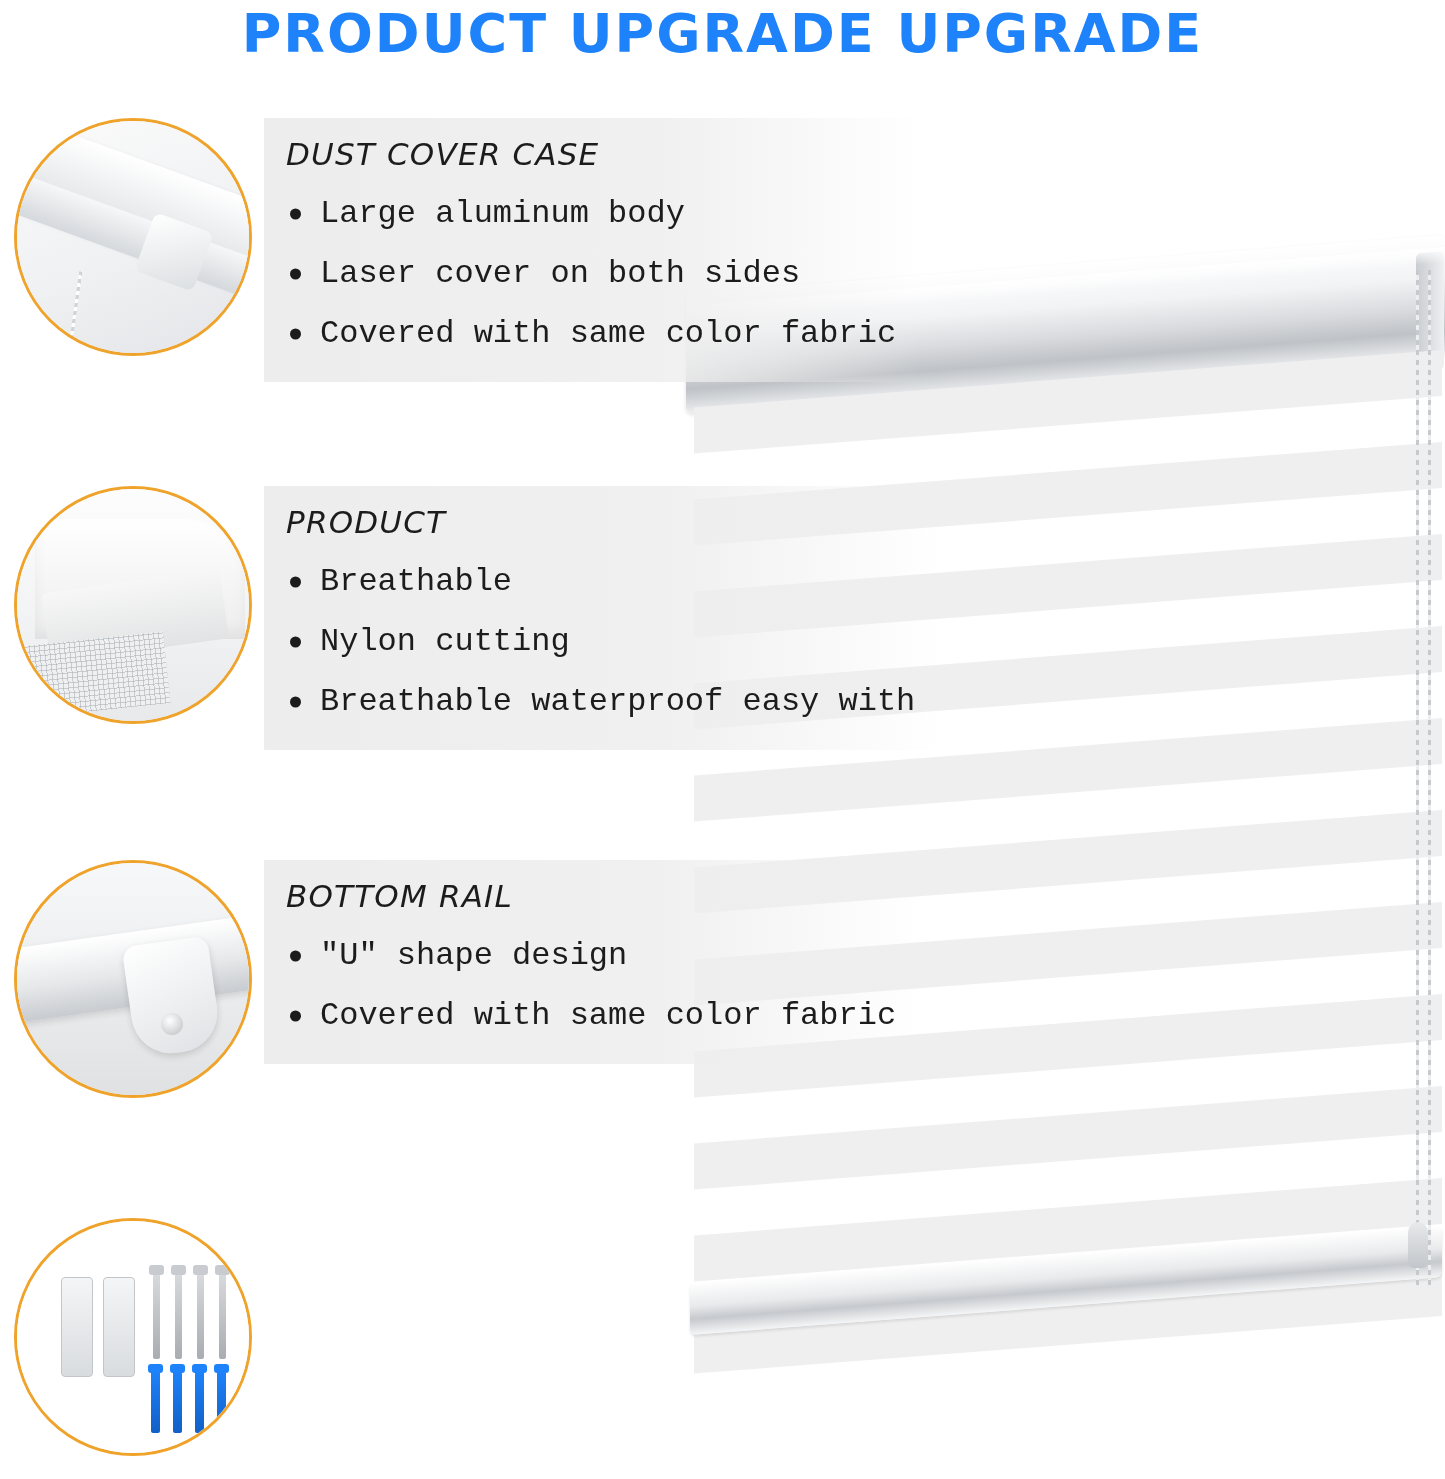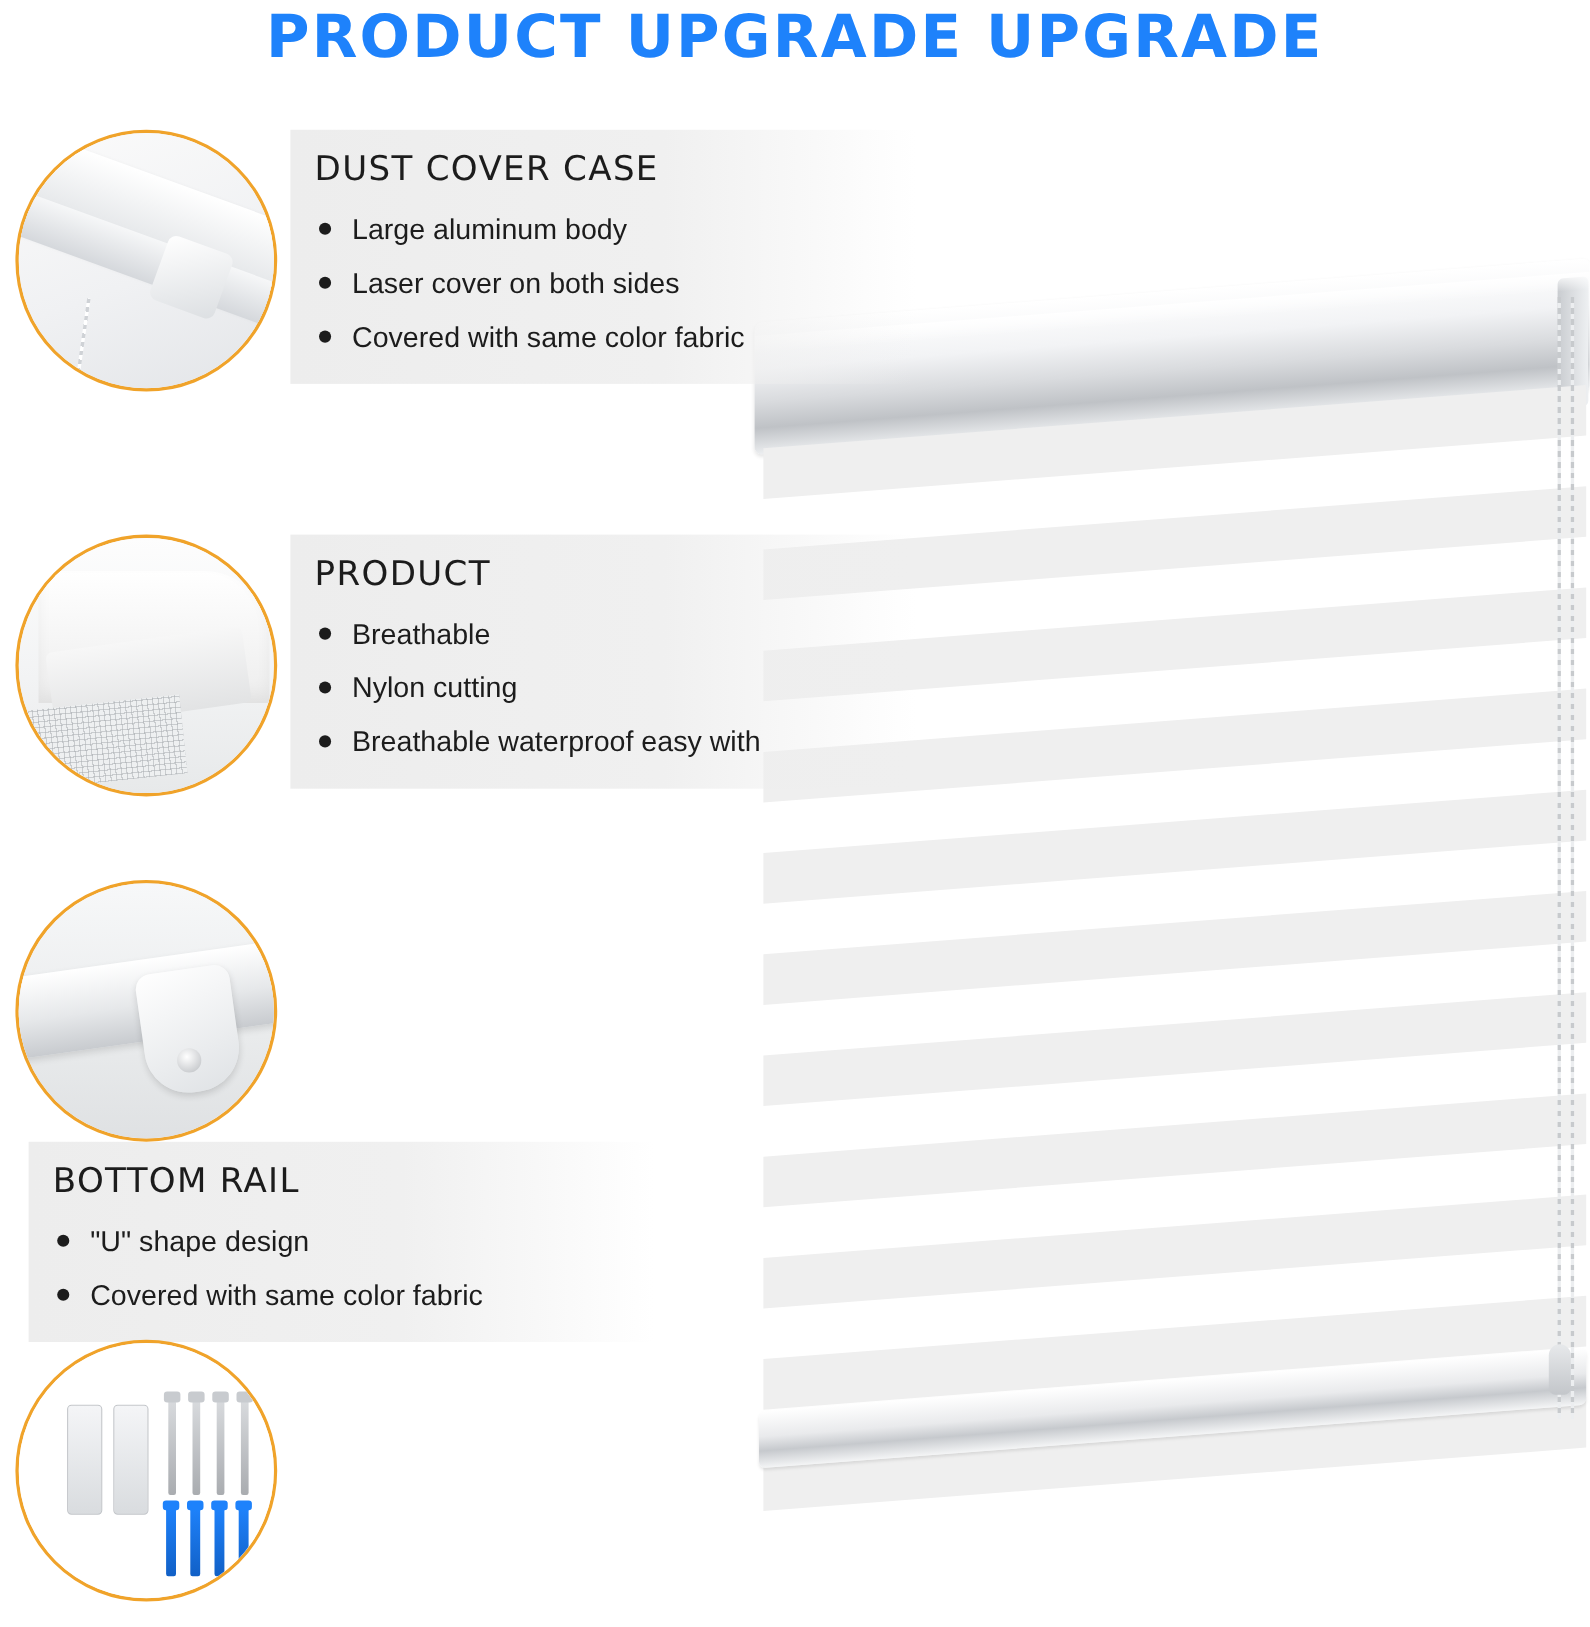--- a/index.html
+++ b/index.html
@@ -138,45 +138,47 @@
     background: linear-gradient(90deg, rgba(236,236,236,.95) 0%, rgba(238,238,238,.88) 60%, rgba(240,240,240,0) 100%);
     min-width: 520px;
   }
   .panel h3 {
     margin: 4px 0 12px 0;
     font-size: 31px;
     font-weight: normal;
     letter-spacing: 1.2px;
     color: #1c1c1c;
     font-family: "DejaVu Sans", sans-serif;
+    font-style: italic;
   }
   .bullets { list-style: none; margin: 0; padding: 0; }
   .bullets li {
-    font-size: 26px;
+    font-size: 32px;
     line-height: 1.88;
     color: #1c1c1c;
     position: relative;
     padding-left: 34px;
     white-space: nowrap;
+    font-family: Liberation Mono, monospace;
   }
   .bullets li .dot {
     position: absolute;
     left: 4px;
     top: 50%;
     transform: translateY(-50%);
     width: 11px;
     height: 11px;
     border-radius: 50%;
     background: #1c1c1c;
   }
 
   
   #callout-dust-cover { left: 14px; top: 118px; }
   #callout-fabrics    { left: 14px; top: 486px; }
-  #callout-bottom-rail{ left: 14px; top: 800px; flex-direction: column; }
+  #callout-bottom-rail{ left: 14px; top: 860px; }
   #callout-install-kit{ left: 14px; top: 1218px; }
 
   
   
   .art-dustcover { background: linear-gradient(160deg,#fbfbfb 0%,#f0f1f3 55%,#e3e5e8 100%); }
   .art-dustcover .bar {
     position: absolute;
     left: -24px; top: 42px;
     width: 300px; height: 88px;
     background: linear-gradient(180deg,#ffffff,#e8eaec 60%,#cfd2d6);

